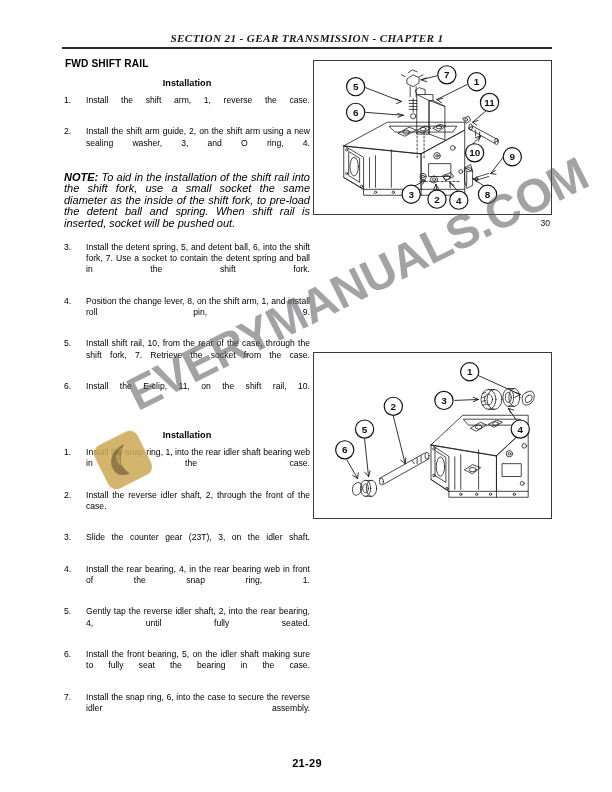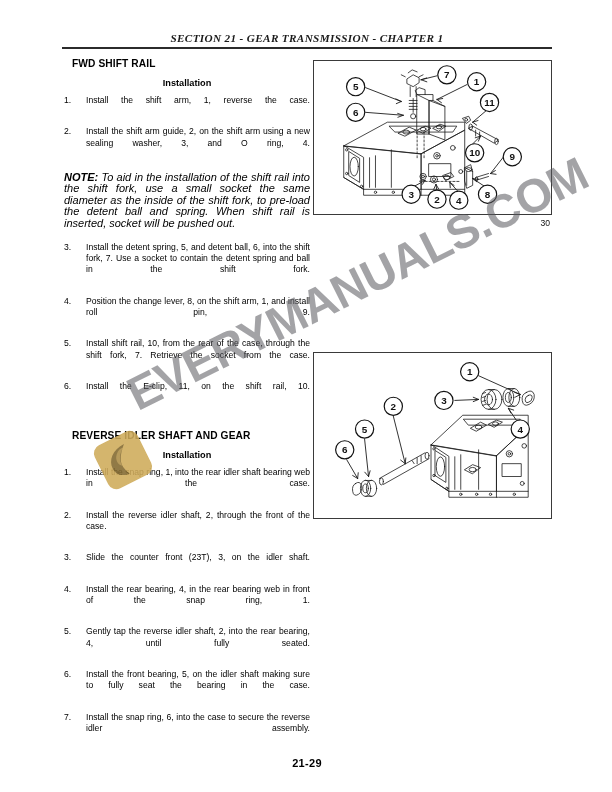--- a/index.html
+++ b/index.html
@@ -52,21 +52,21 @@
   #col-left {
     position: absolute;
     left: 64px;
     top: 58px;
     width: 246px;
   }
 
   h2.sec-title {
     font-size: 10.2px;
     font-weight: 700;
-    margin: 0 0 9px 8px;
+    margin: 0 0 9px 1px;
     letter-spacing: 0.1px;
   }
   h3.sub-title {
     font-size: 9.2px;
     font-weight: 700;
     margin: 0 0 7px 0;
     text-align: center;
   }
 
   ol.steps {
@@ -221,35 +221,34 @@
         <span class="txt">Install shift rail, 10, from the rear of the case, through the shift fork, 7. Retrieve the socket from the case.</span>
       </li>
       <li class="step">
         <span class="num">6.</span>
         <span class="txt">Install the E-clip, 11, on the shift rail, 10.</span>
       </li>
     </ol>
 
     <div class="block-gap"></div>
 
-    <h2 class="sec-title">REVERSE IDLER SHAFT AND GEAR</h2>
     <h3 class="sub-title">Installation</h3>
 
     <ol class="steps">
       <li class="step">
         <span class="num">1.</span>
         <span class="txt">Install the snap ring, 1, into the rear idler shaft bearing web in the case.</span>
       </li>
       <li class="step">
         <span class="num">2.</span>
         <span class="txt">Install the reverse idler shaft, 2, through the front of the case.</span>
       </li>
       <li class="step">
         <span class="num">3.</span>
-        <span class="txt">Slide the counter front (23T), 3, on the idler shaft.</span>
+        <span class="txt">Slide the counter gear (23T), 3, on the idler shaft.</span>
       </li>
       <li class="step">
         <span class="num">4.</span>
         <span class="txt">Install the rear bearing, 4, in the rear bearing web in front of the snap ring, 1.</span>
       </li>
       <li class="step">
         <span class="num">5.</span>
         <span class="txt">Gently tap the reverse idler shaft, 2, into the rear bearing, 4, until fully seated.</span>
       </li>
       <li class="step">

